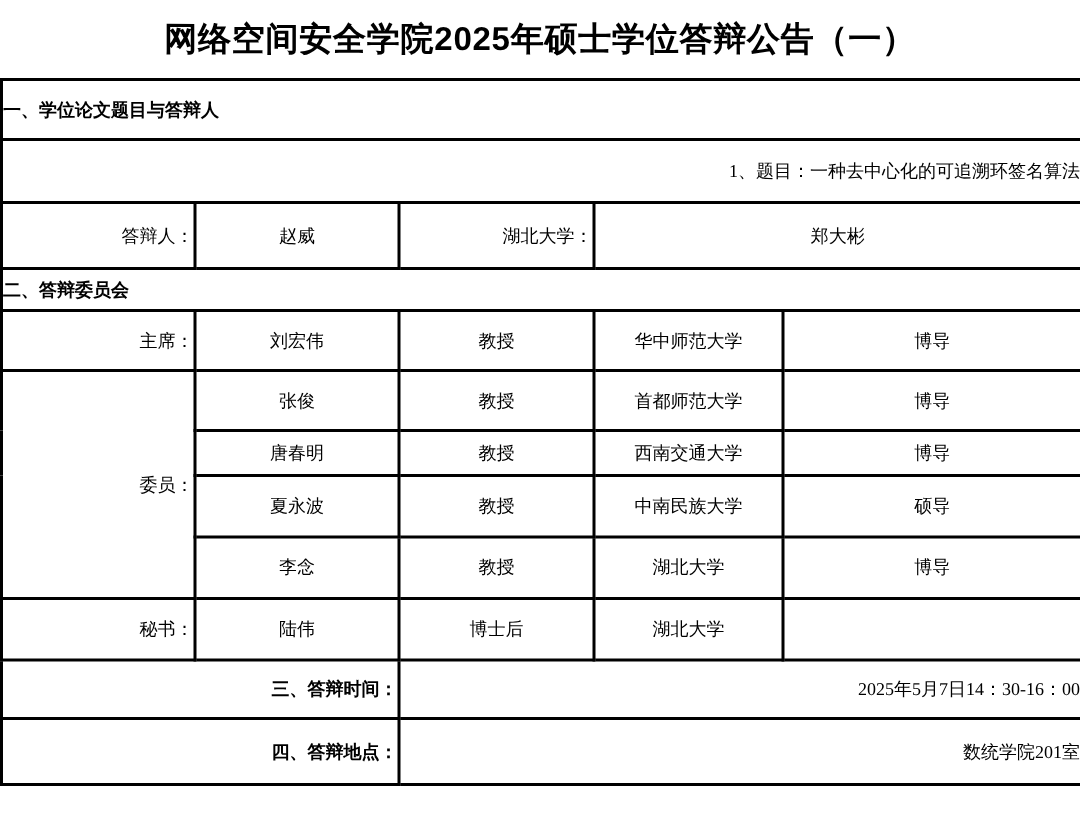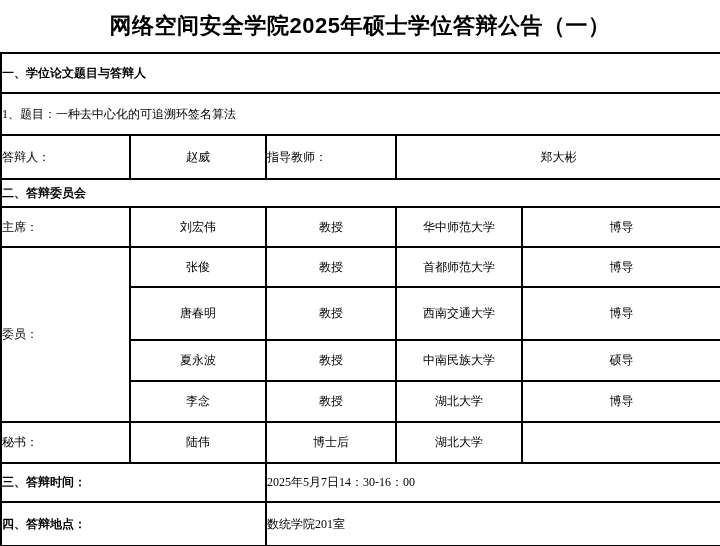--- a/index.html
+++ b/index.html
@@ -26,21 +26,21 @@
     border-collapse: collapse;
   }
   table.tbl td {
     border: 2px solid #000000;
     font-size: 12px;
     vertical-align: middle;
     padding: 0;
     overflow: hidden;
     white-space: nowrap;
   }
-  td.left { text-align: left; padding-left: 7px; }
+  td.left { text-align: right; padding-left: 7px; }
   td.ctr  { text-align: center; }
   td.sec  { font-weight: bold; font-size: 17px; text-align: left; padding-left: 7px; }
   td.bold { font-weight: bold; font-size: 17px; }
   td.val  { font-size: 17px; }
 </style>
 </head>
 <body>
 
 <div class="page">
 
@@ -60,21 +60,21 @@
       <td colspan="5" class="sec">一、学位论文题目与答辩人</td>
     </tr>
 
     <tr style="height:42px">
       <td colspan="5" class="left">1、题目：一种去中心化的可追溯环签名算法</td>
     </tr>
 
     <tr style="height:44px">
       <td class="left">答辩人：</td>
       <td class="ctr">赵威</td>
-      <td class="left">指导教师：</td>
+      <td class="left">湖北大学：</td>
       <td colspan="2" class="ctr">郑大彬</td>
     </tr>
 
     <tr style="height:28px">
       <td colspan="5" class="sec">二、答辩委员会</td>
     </tr>
 
     <tr style="height:40px">
       <td class="left">主席：</td>
       <td class="ctr">刘宏伟</td>
@@ -84,21 +84,21 @@
     </tr>
 
     <tr style="height:40px">
       <td class="left" rowspan="4">委员：</td>
       <td class="ctr">张俊</td>
       <td class="ctr">教授</td>
       <td class="ctr">首都师范大学</td>
       <td class="ctr">博导</td>
     </tr>
 
-    <tr style="height:53px">
+    <tr style="height:30px">
       <td class="ctr">唐春明</td>
       <td class="ctr">教授</td>
       <td class="ctr">西南交通大学</td>
       <td class="ctr">博导</td>
     </tr>
 
     <tr style="height:41px">
       <td class="ctr">夏永波</td>
       <td class="ctr">教授</td>
       <td class="ctr">中南民族大学</td>

